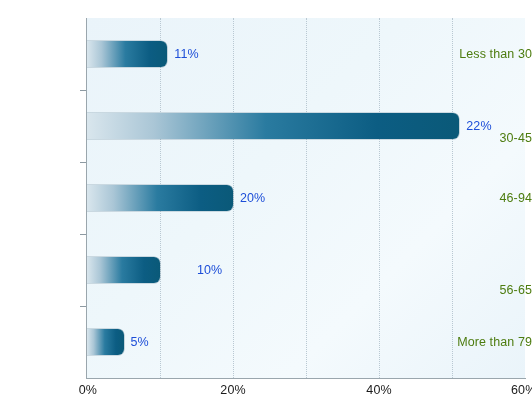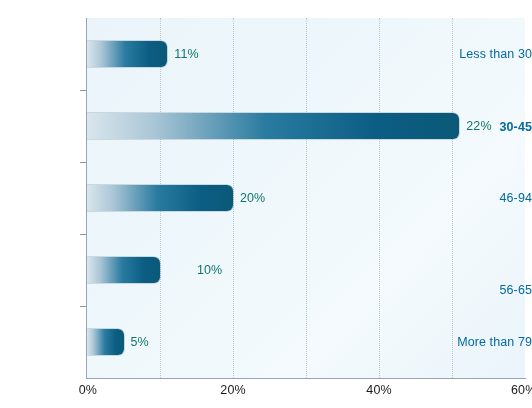--- a/index.html
+++ b/index.html
@@ -35,28 +35,28 @@
   .bar-row{position:absolute;left:0;height:26px;}
   .bar{
     position:absolute;left:0;top:0;height:26px;
     background:linear-gradient(to right,#d9e6ed 0%,#aac6d6 18%,#2a7ba0 48%,#0c5d83 78%,#0a5978 100%);
     border-radius:0 6px 6px 0;
     box-shadow:0 0 0 0.6px rgba(110,140,158,.55);
     box-sizing:border-box;
   }
   .bar-value{
     position:absolute;top:50%;transform:translateY(-50%);
-    font-size:12.5px;color:#0f766e;white-space:nowrap;
+    font-size:12.5px;color:#1d4ed8;white-space:nowrap;
     letter-spacing:.1px;
   }
 
   
   .cat-label{
     position:absolute;right:0;width:82px;text-align:right;
-    font-size:12.5px;color:#0369a1;white-space:nowrap;
+    font-size:12.5px;color:#4d7c0f;white-space:nowrap;
     transform:translateY(-50%);
     letter-spacing:.1px;
   }
   .y-tick{
     position:absolute;left:80px;width:6px;height:1px;background:#8d9aa2;
   }
 
   
   .x-tick-label{
     position:absolute;top:383px;font-size:12.5px;color:#1b1b1b;
@@ -100,21 +100,21 @@
   <div id="x-axis-line"></div>
 
   <div id="y-ticks">
       <div class="y-tick" style="top: 90px;"></div>
       <div class="y-tick" style="top: 162px;"></div>
       <div class="y-tick" style="top: 234px;"></div>
       <div class="y-tick" style="top: 306px;"></div>
     </div>
   <div id="cat-labels">
       <div class="cat-label" style="top: 54px;">Less than 30</div>
-      <div class="cat-label" style="top: 127px; font-weight: bold;">30-45</div>
+      <div class="cat-label" style="top: 138px;">30-45</div>
       <div class="cat-label" style="top: 198px;">46-94</div>
       <div class="cat-label" style="top: 270px; margin-top: 20px;">56-65</div>
       <div class="cat-label" style="top: 342px;">More than 79</div>
     </div>
   <div id="value-labels">
       <div class="bar-value" style="left: 174.3px; top: 54px;">11%</div>
       <div class="bar-value" style="left: 466.3px; top: 126px;">22%</div>
       <div class="bar-value" style="left: 240px; top: 198px;">20%</div>
       <div class="bar-value" style="left: 167px; top: 270px; margin-left: 30px;">10%</div>
       <div class="bar-value" style="left: 130.5px; top: 342px;">5%</div>

